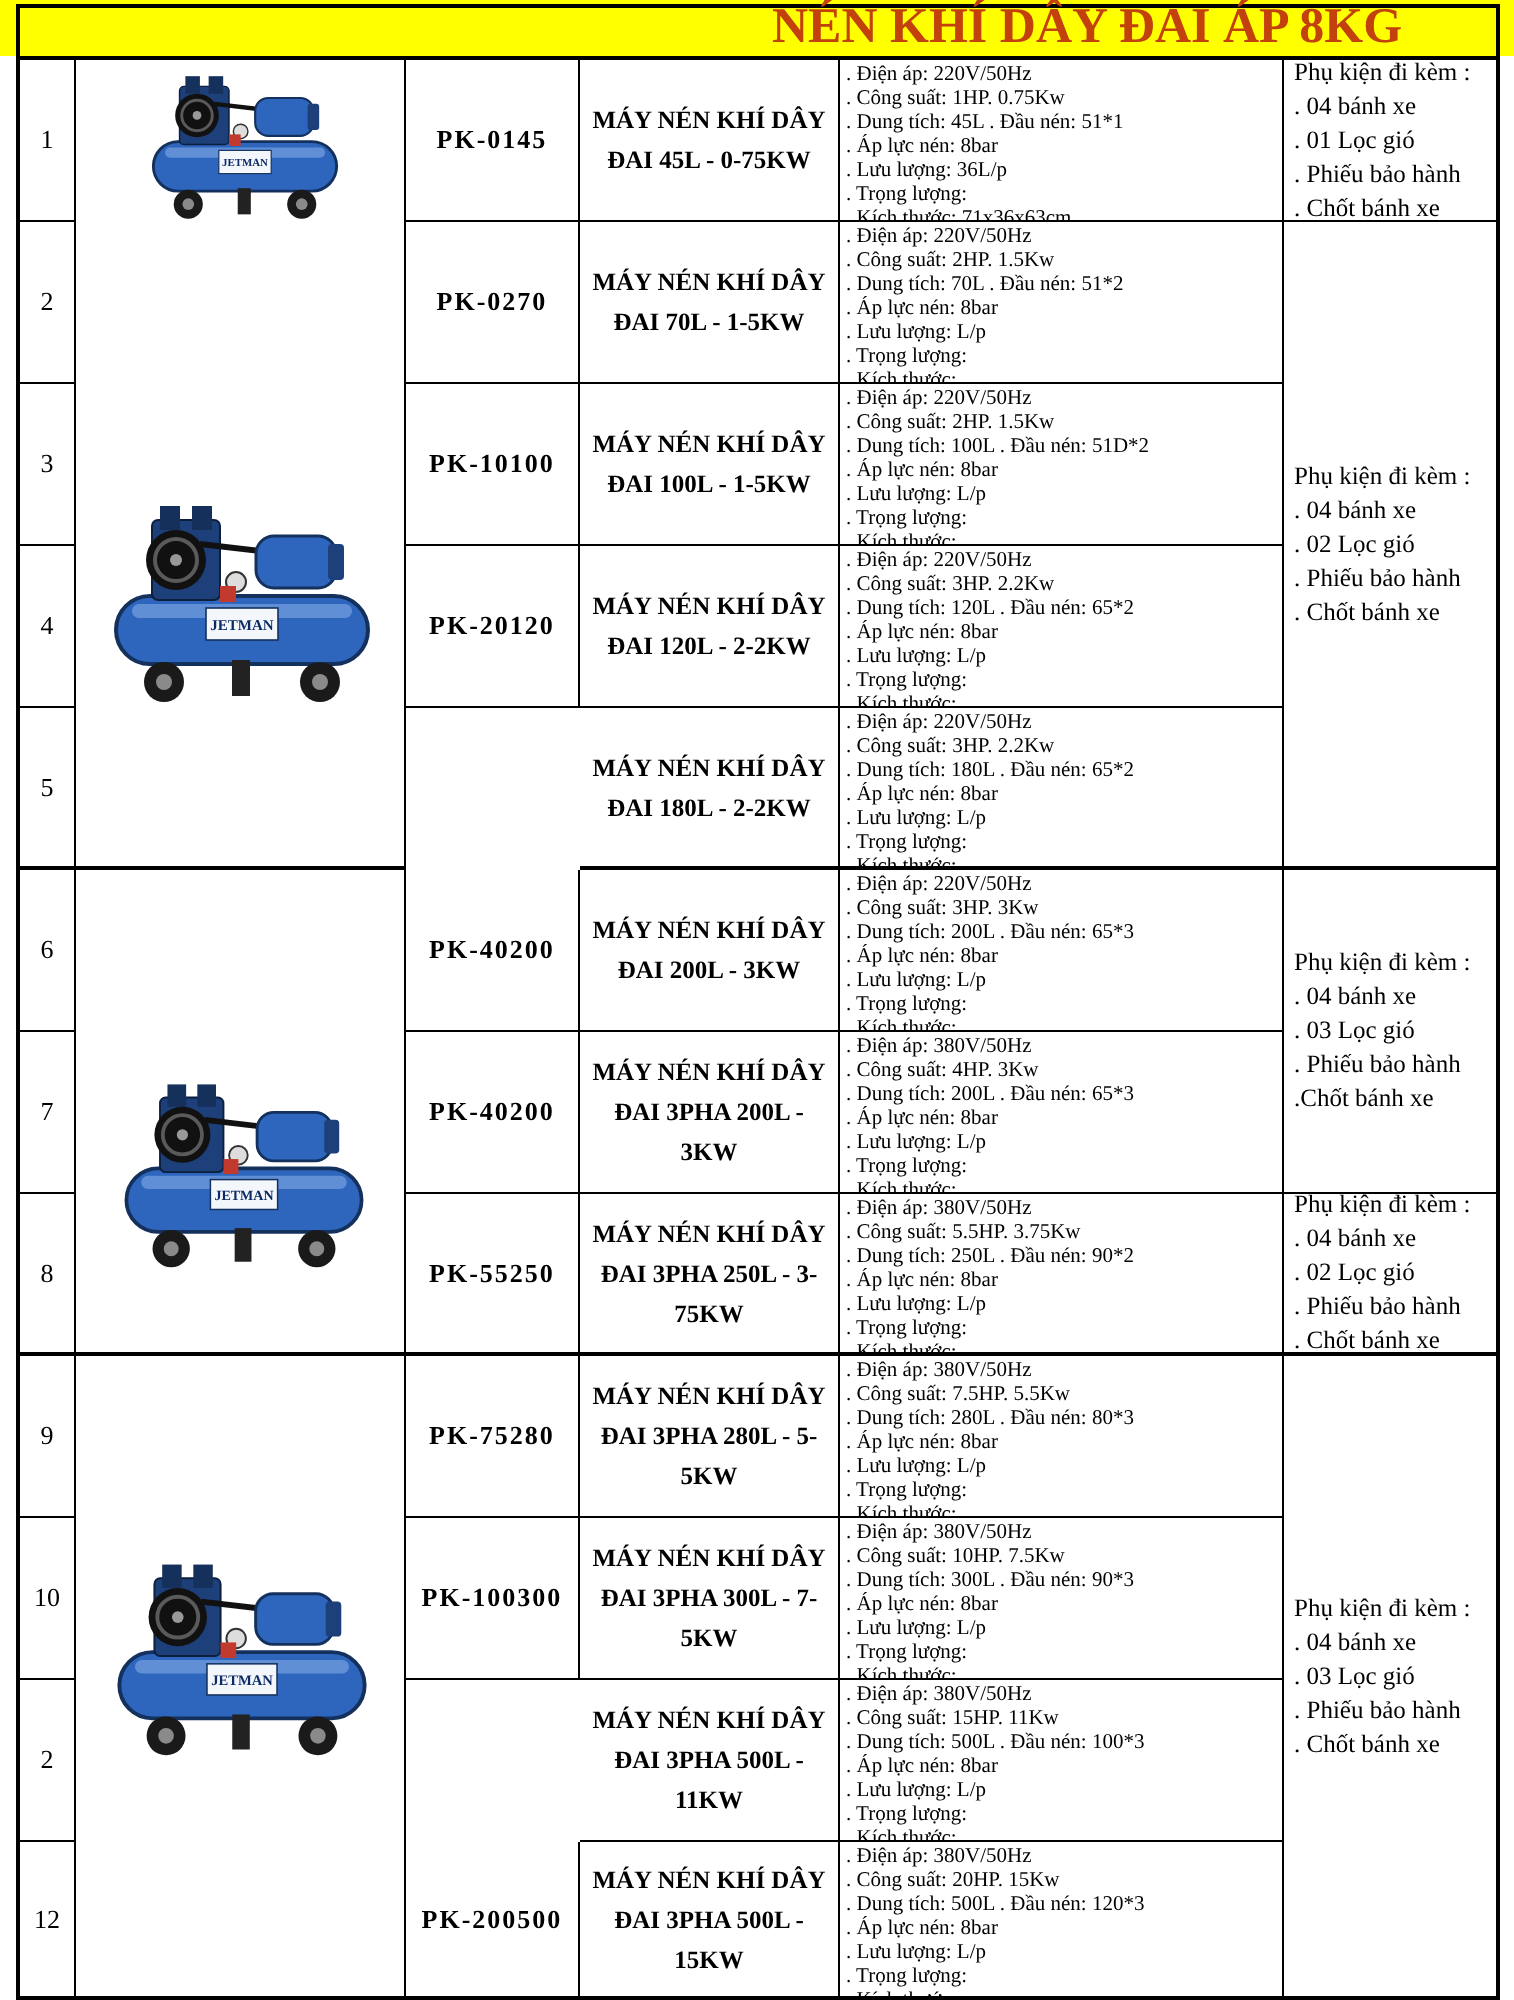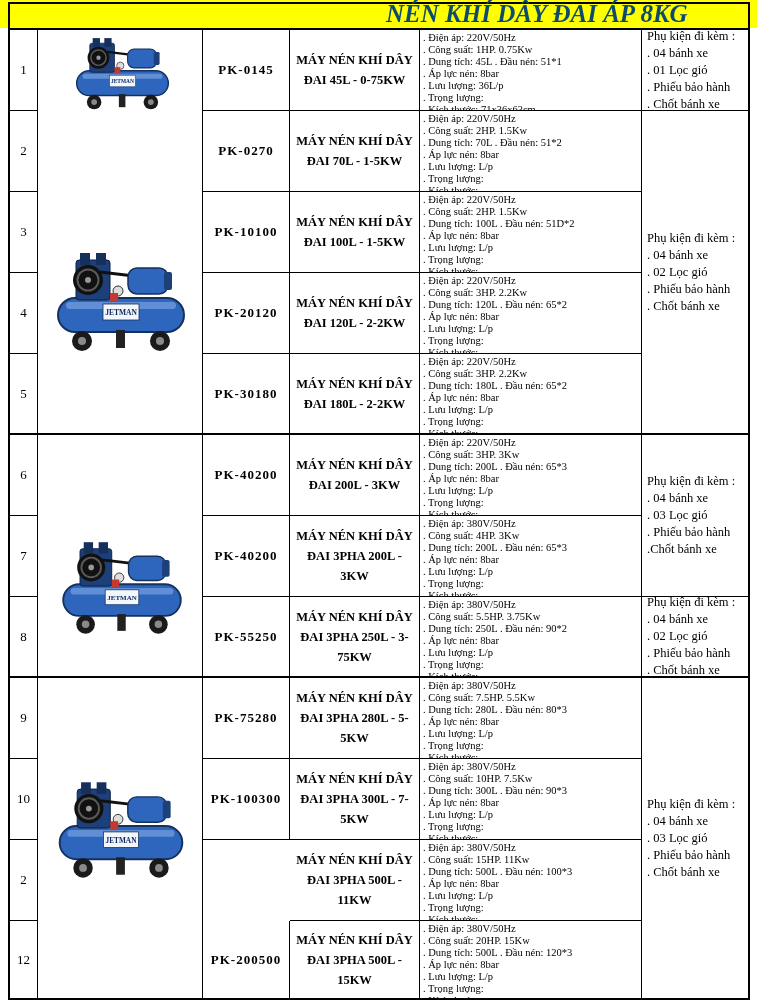--- a/index.html
+++ b/index.html
@@ -4,21 +4,21 @@
 <style>
   html,body{margin:0;padding:0;}
   body{
     width:757px;height:1000px;position:relative;overflow:hidden;
     background:#ffffff;font-family:"Liberation Serif","DejaVu Serif",serif;color:#000;
   }
   .banner{position:absolute;top:0;left:0;width:757px;height:28px;background:#ffff00;}
   .titlebox{position:absolute;top:2px;left:8px;width:742px;height:26px;
     border:2px solid #000;border-bottom:none;box-sizing:border-box;}
   .titletext{position:absolute;top:2px;left:386px;font-size:25px;line-height:24px;
-    font-weight:bold;color:#0c4a6e;white-space:nowrap;font-style:italic;}
+    font-weight:bold;color:#c2410c;white-space:nowrap;}
   .tbl{
     position:absolute;top:28px;left:8px;
     display:grid;
     grid-template-columns:28px 165px 87px 130px 222px 106px;
     grid-template-rows:repeat(11,81px) 77px;
     border:2px solid #000;box-sizing:content-box;background:#fff;
   }
   .c{border-right:1px solid #000;border-bottom:1px solid #000;box-sizing:border-box;overflow:hidden;}
   .lastcol{border-right:none;}
   .lastrow{border-bottom:none;}
@@ -97,21 +97,20 @@
   <div class="c imgcell lastrow" style="grid-area:9/2/13/3">
     <svg class="ph" style="left:10px;top:76px" width="146" height="150">
         <use href="#comp"></use>
       </svg>
   </div>
 
   <div class="c ce code" style="grid-area:1/3">PK-0145</div>
   <div class="c ce code" style="grid-area:2/3">PK-0270</div>
   <div class="c ce code" style="grid-area:3/3">PK-10100</div>
   <div class="c ce code" style="grid-area:4/3">PK-20120</div>
-  <div class="c ce code gb" style="grid-area:5/3">PK-30180</div>
   <div class="c ce code" style="grid-area:6/3">PK-40200</div>
   <div class="c ce code" style="grid-area:7/3">PK-40200</div>
   <div class="c ce code gb" style="grid-area:8/3">PK-55250</div>
   <div class="c ce code" style="grid-area:9/3">PK-75280</div>
   <div class="c ce code" style="grid-area:10/3">PK-100300</div>
   <div class="c ce code lastrow" style="grid-area:12/3">PK-200500</div>
 
   <div class="c ce name" style="grid-area:1/4">MÁY NÉN KHÍ DÂY ĐAI 45L - 0-75KW</div>
   <div class="c ce name" style="grid-area:2/4">MÁY NÉN KHÍ DÂY ĐAI 70L - 1-5KW</div>
   <div class="c ce name" style="grid-area:3/4">MÁY NÉN KHÍ DÂY ĐAI 100L - 1-5KW</div>

